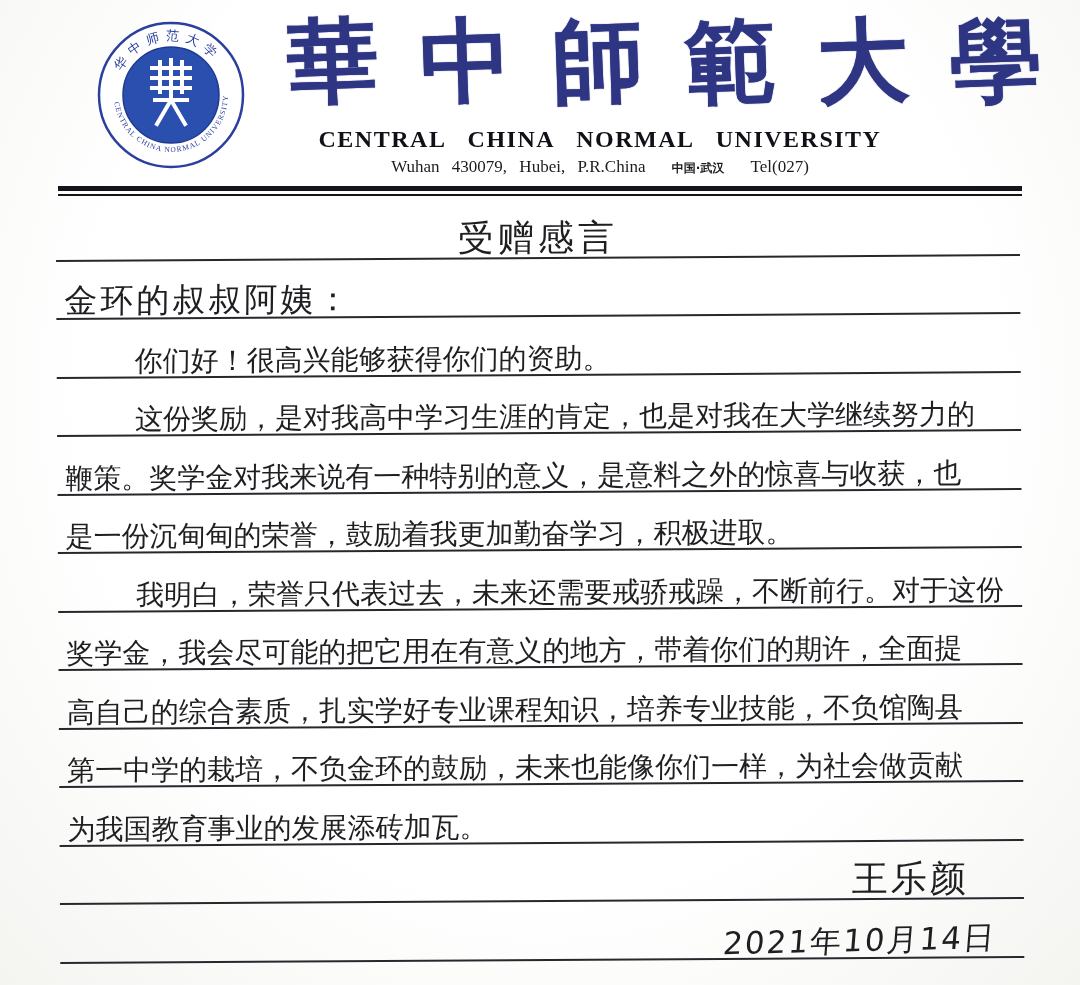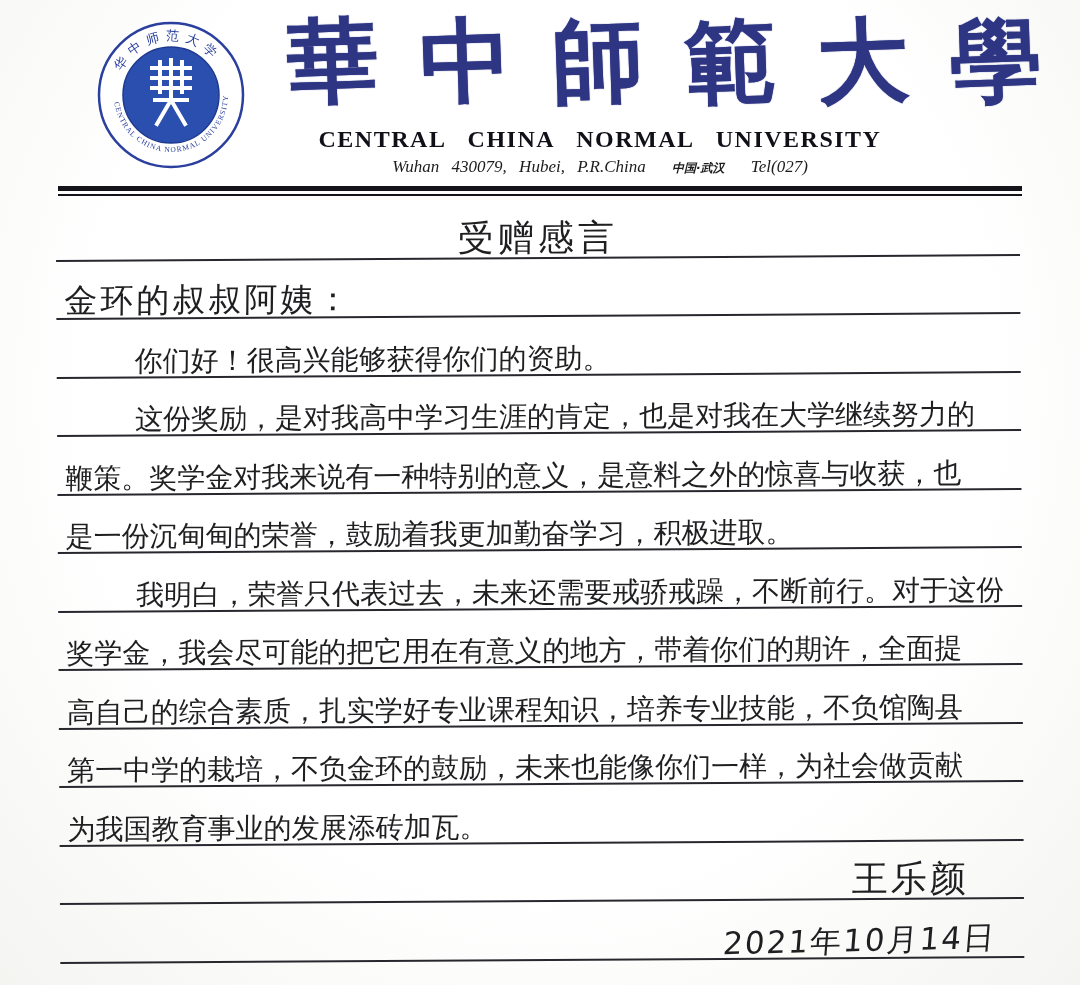--- a/index.html
+++ b/index.html
@@ -27,21 +27,20 @@
     position:absolute; left:270px; top:126px; width:660px;
     text-align:center; color:#0e0e0e;
   }
   .en-name {
     font-weight:bold; font-size:24px; letter-spacing:1.5px; word-spacing:15px;
     color:#101018;
   }
   .addr-line {
     margin-top:4px; font-size:17px; word-spacing:8px; color:#1c1c1c;
     white-space:nowrap;
-    font-style:italic;
   }
   .addr-cn { font-size:12px; font-weight:bold; padding:0 14px; font-family:"DejaVu Sans", sans-serif; }
 
   .double-rule { position:absolute; left:58px; top:186px; width:964px; }
   .double-rule .thick { height:5px; background:#14141a; }
   .double-rule .thin  { height:2px; background:#14141a; margin-top:3px; }
 
   
   .writing {
     position:absolute; left:58px; top:200px; width:964px;

